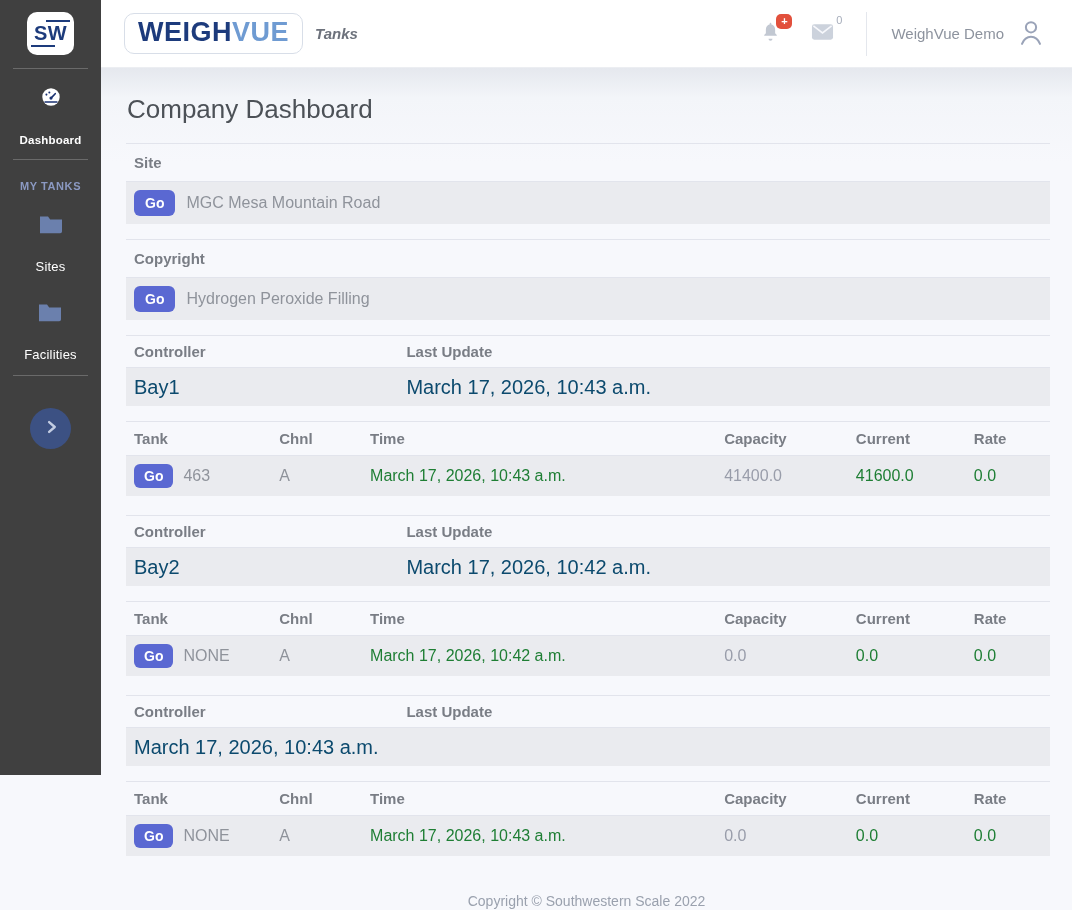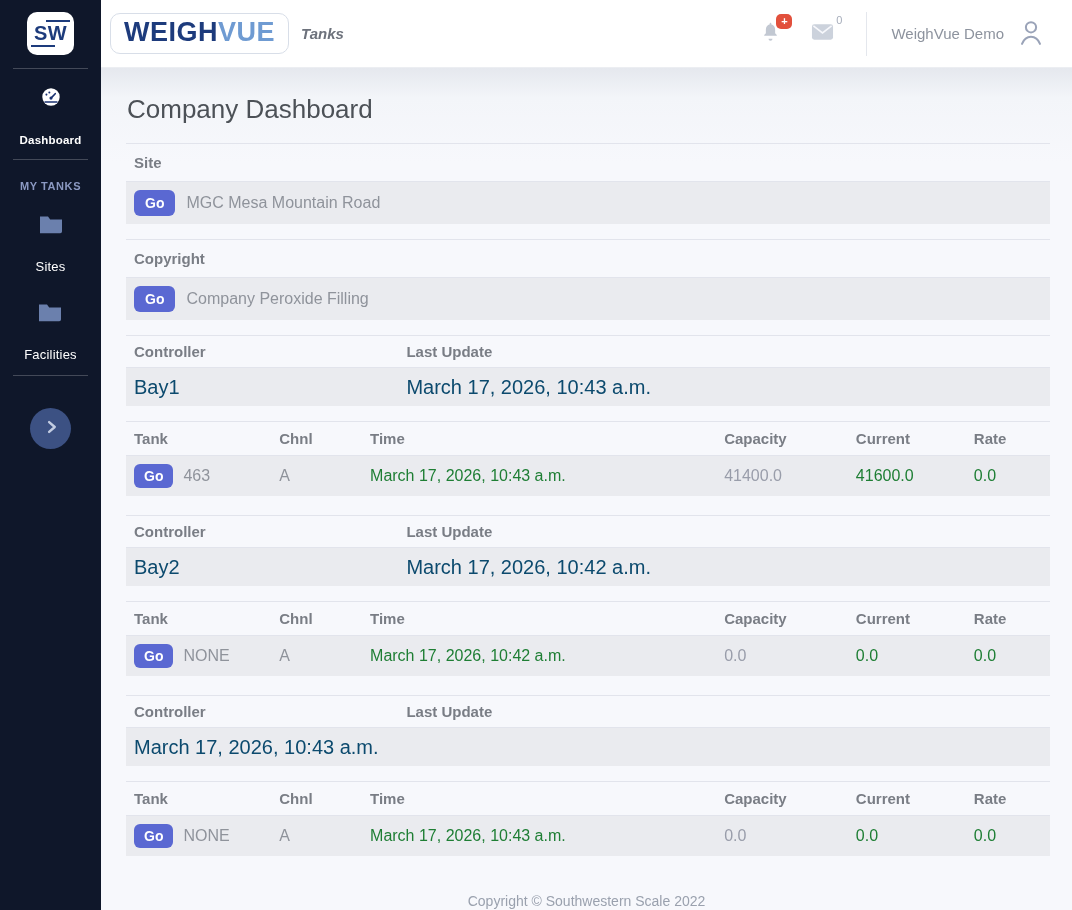--- a/index.html
+++ b/index.html
@@ -6,21 +6,21 @@
   html,body { width:1072px; height:910px; overflow:hidden; }
   body {
     font-family:"Liberation Sans","DejaVu Sans",sans-serif;
     display:flex;
     background:#f7f8fc;
     color:#8f939b;
   }
 
   
   .sidebar {
-    width:101px; flex:0 0 101px; background:#0f172a; height:910px;
+    width:101px; flex:0 0 101px; background:#404040; height:775px;
     display:flex; flex-direction:column; align-items:center;
   }
   .logo-box {
     margin-top:12px; width:47px; height:43px; background:#fff; border-radius:10px;
     display:flex; align-items:center; justify-content:center; position:relative; cursor:pointer;
   }
   .logo-box .sw {
     font-size:20px; font-weight:bold; color:#1d3b7c; letter-spacing:.5px; position:relative;
   }
   .logo-box .sw::before {
@@ -39,21 +39,21 @@
   .collapse-btn {
     margin-top:19px; width:41px; height:41px; border-radius:50%; background:#3c5183;
     border:none; display:flex; align-items:center; justify-content:center; cursor:pointer;
   }
 
   
   .main { flex:1; display:flex; flex-direction:column; }
 
   .topbar {
     height:68px; background:#fff; border-bottom:1px solid #eceef2;
-    display:flex; align-items:center; padding:0 26px 0 9px; flex:0 0 68px;
+    display:flex; align-items:center; padding:0 26px 0 23px; flex:0 0 68px;
   }
   .brand-box {
     border:1px solid #d8dee8; border-radius:10px; background:#fff;
     padding:3px 13px 5px; display:flex; align-items:center; cursor:pointer;
   }
   .brand-text { font-size:27px; font-weight:800; letter-spacing:.5px; }
   .brand-text .w1 { color:#1d3b7c; }
   .brand-text .w2 { color:#6f9bd2; }
   .app-subtitle { font-style:italic; font-weight:bold; font-size:15px; color:#6d727c; margin-left:12px; }
   .topbar-spacer { flex:1; }
@@ -219,21 +219,21 @@
       <div class="panel-row">
         <button class="go-btn">Go</button>
         <span>MGC Mesa Mountain Road</span>
       </div>
     </section>
 
     <section class="section">
       <div class="panel-head">Copyright</div>
       <div class="panel-row">
         <button class="go-btn">Go</button>
-        <span>Company Peroxide Filling</span>
+        <span>Hydrogen Peroxide Filling</span>
       </div>
     </section>
 
     <section class="bay">
       <div class="ctrl-head">
         <span>Controller</span>
         <span>Last Update</span>
       </div>
       <div class="ctrl-row">
         <span>Bay1</span>

